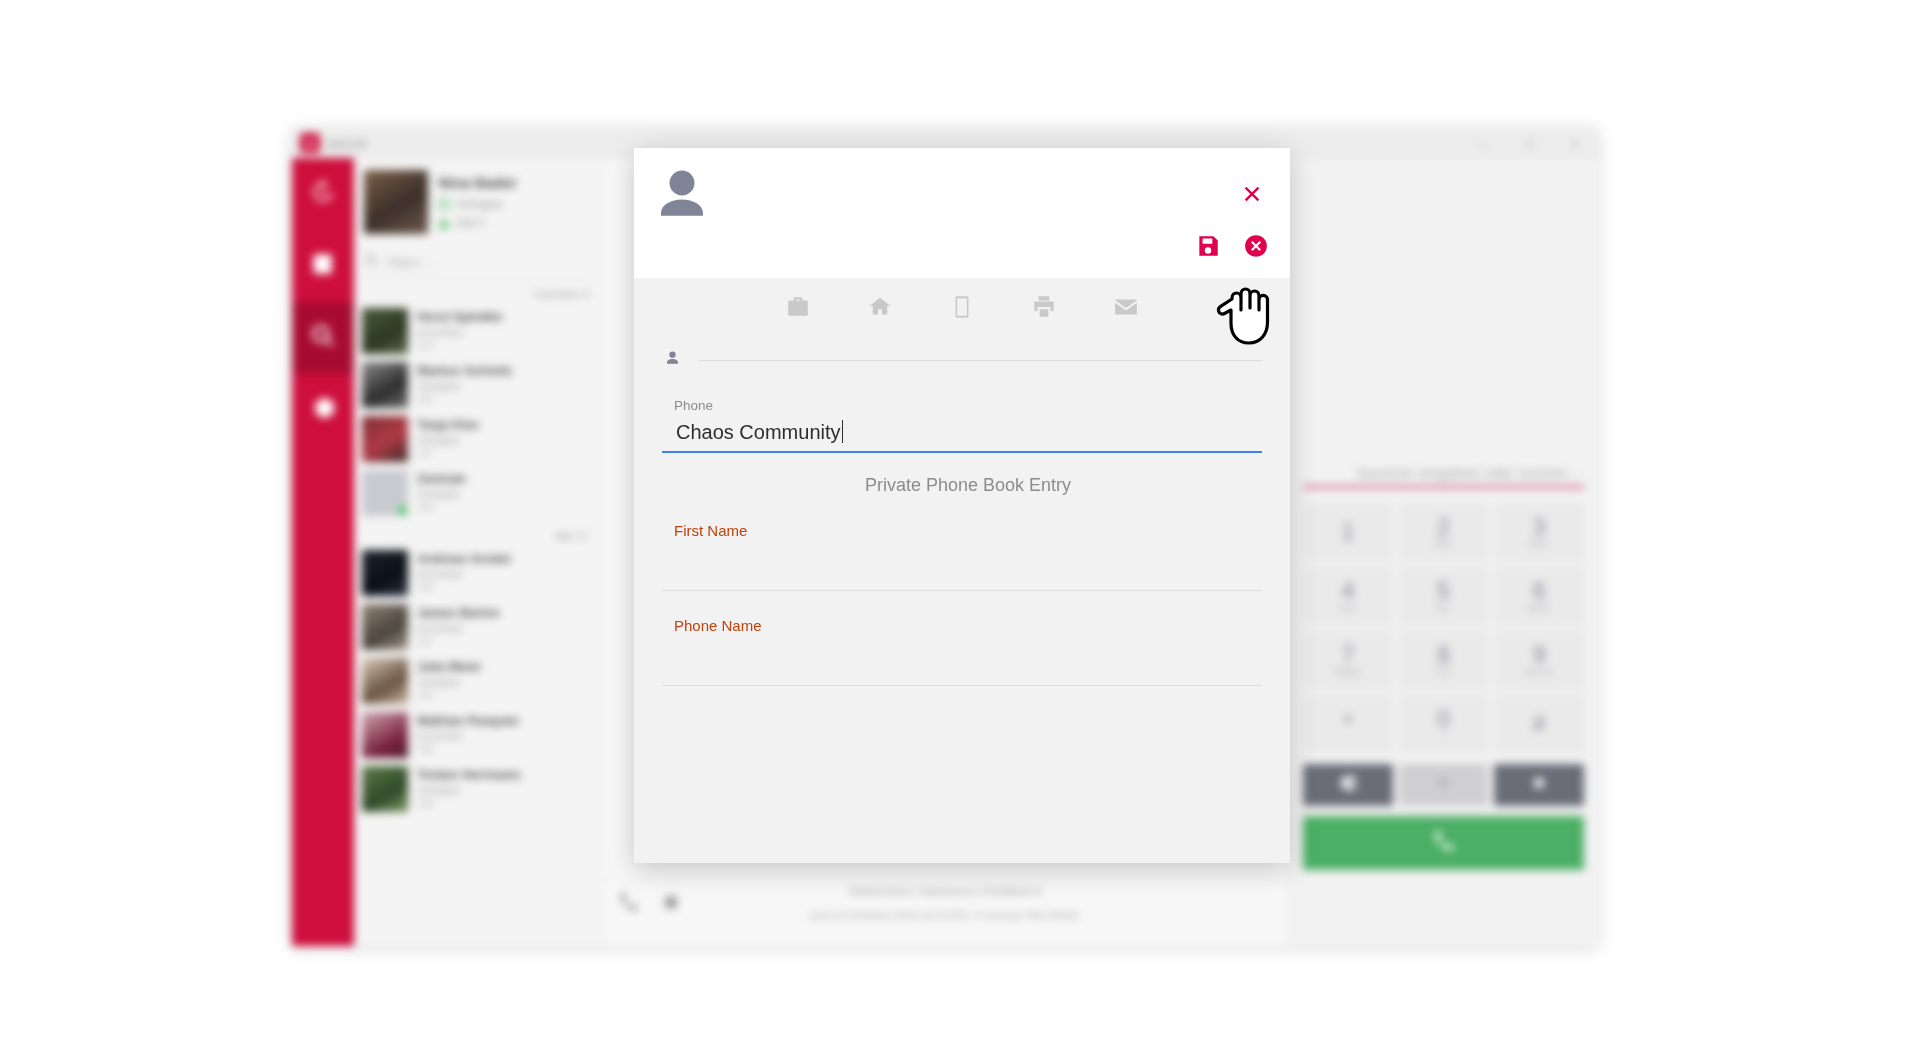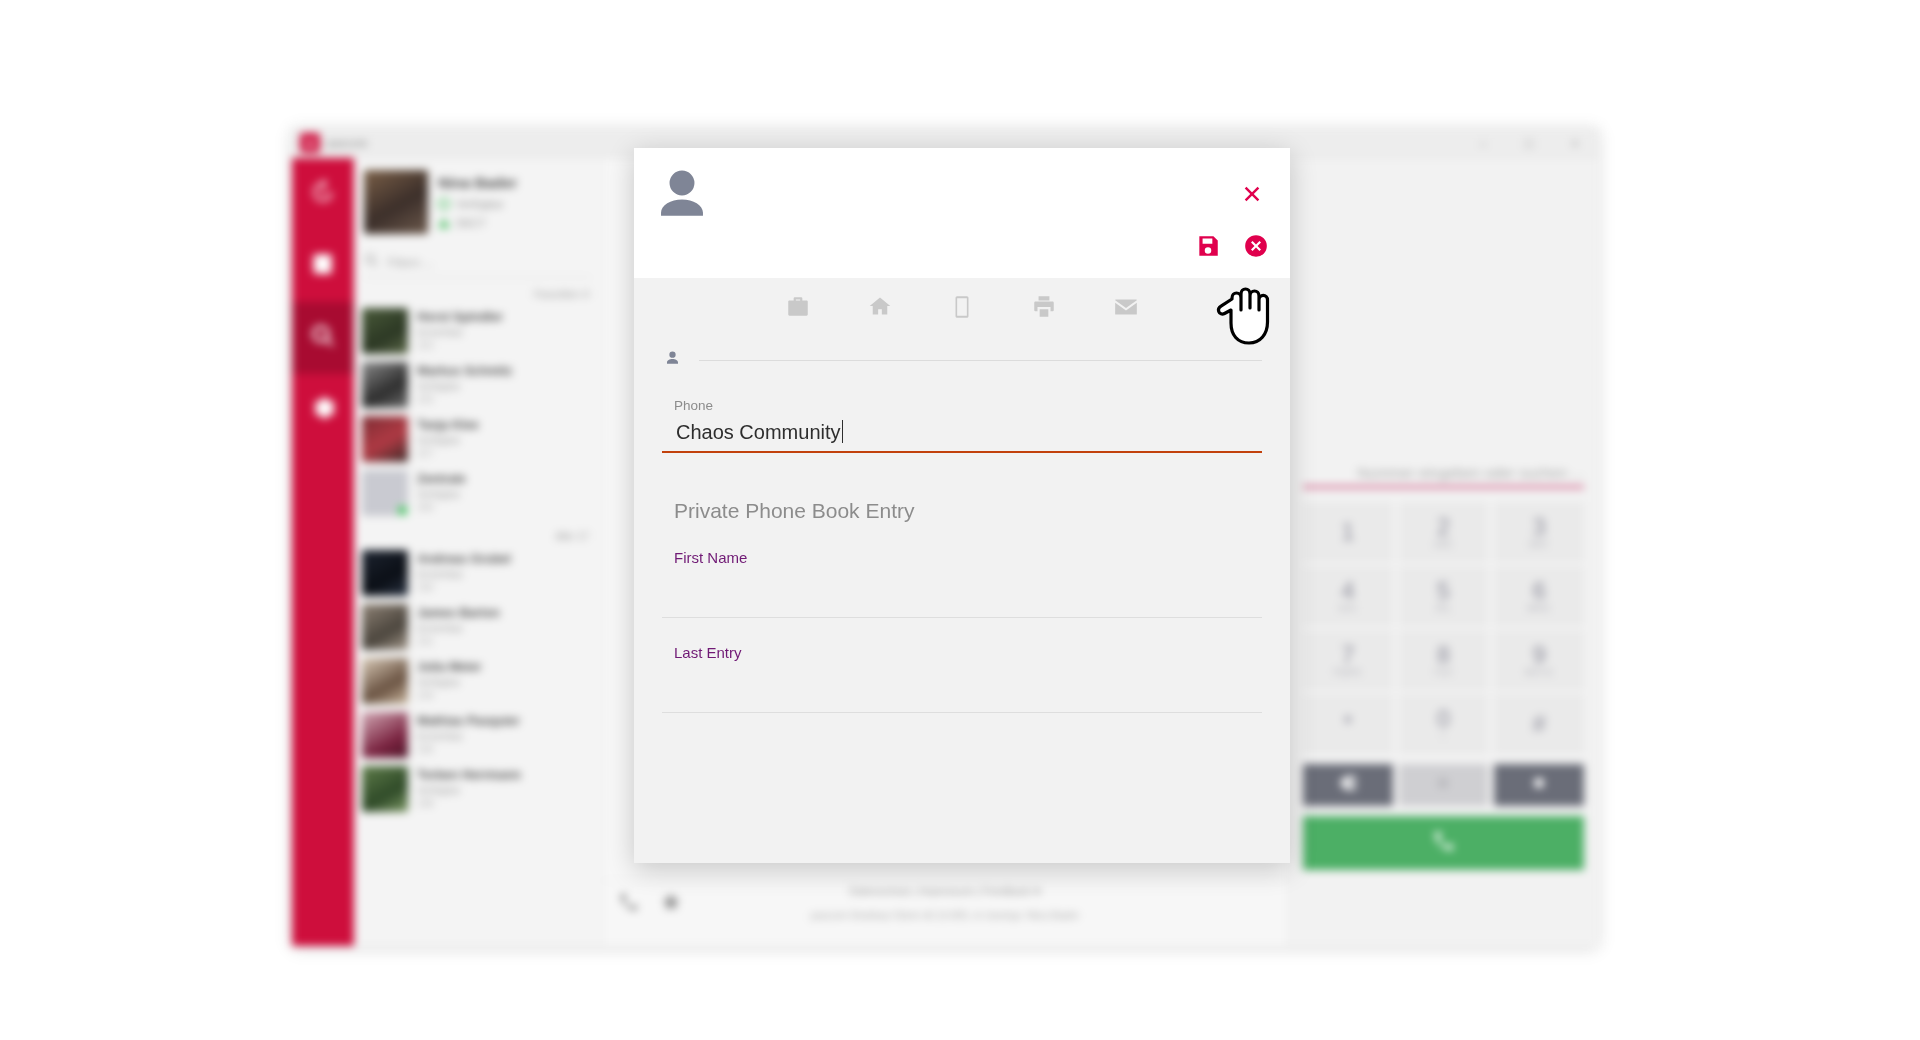--- a/index.html
+++ b/index.html
@@ -171,26 +171,26 @@
   .field { margin-top: 18px; }
   .field .flabel { font-size: 13.5px; color: #8c8c8c; padding-left: 12px; }
   .field .fvalue {
     font-size: 20px; color: #2e2e2e; padding: 8px 0 7px 14px; min-height: 34px;
     position: relative; display: inline-block;
   }
   .caret {
     display: inline-block; width: 1px; height: 23px; background: #2e2e2e;
     vertical-align: -4px; margin-left: 1px;
   }
-  .field .fline-active { border-bottom: 2px solid #c2410c; }
-
-  .section-head { margin-top: 46px; font-size: 21px; color: #8c8c8c; padding-left: 12px; }
+  .field .fline-active { border-bottom: 2px solid #3b82f6; }
+
+  .section-head { margin-top: 22px; font-size: 18px; color: #8c8c8c; padding-left: 12px; text-align: center; }
 
   .field-tall { margin-top: 26px; }
-  .field-tall .flabel { font-size: 15px; color: #701a75; padding-left: 12px; }
+  .field-tall .flabel { font-size: 15px; color: #c2410c; padding-left: 12px; }
   .field-tall .fbox { height: 52px; }
   .field-tall .fline { border-bottom: 1px solid #dedede; }
 
   
   #hand-cursor {
     position: absolute; left: 1212px; top: 272px; width: 70px; height: 78px;
     pointer-events: none;
   }
   #hand-cursor svg { width: 70px; height: 78px; }
 </style>
@@ -547,21 +547,21 @@
     <div class="section-head">Private Phone Book Entry</div>
 
     <div class="field-tall">
       <div class="flabel">First Name</div>
       <div class="fbox fline">
         <span class="fvalue"></span>
       </div>
     </div>
 
     <div class="field-tall">
-      <div class="flabel">Last Entry</div>
+      <div class="flabel">Phone Name</div>
       <div class="fbox fline">
         <span class="fvalue"></span>
       </div>
     </div>
 
 
   </div>
 </div>
 
 <div id="hand-cursor">

